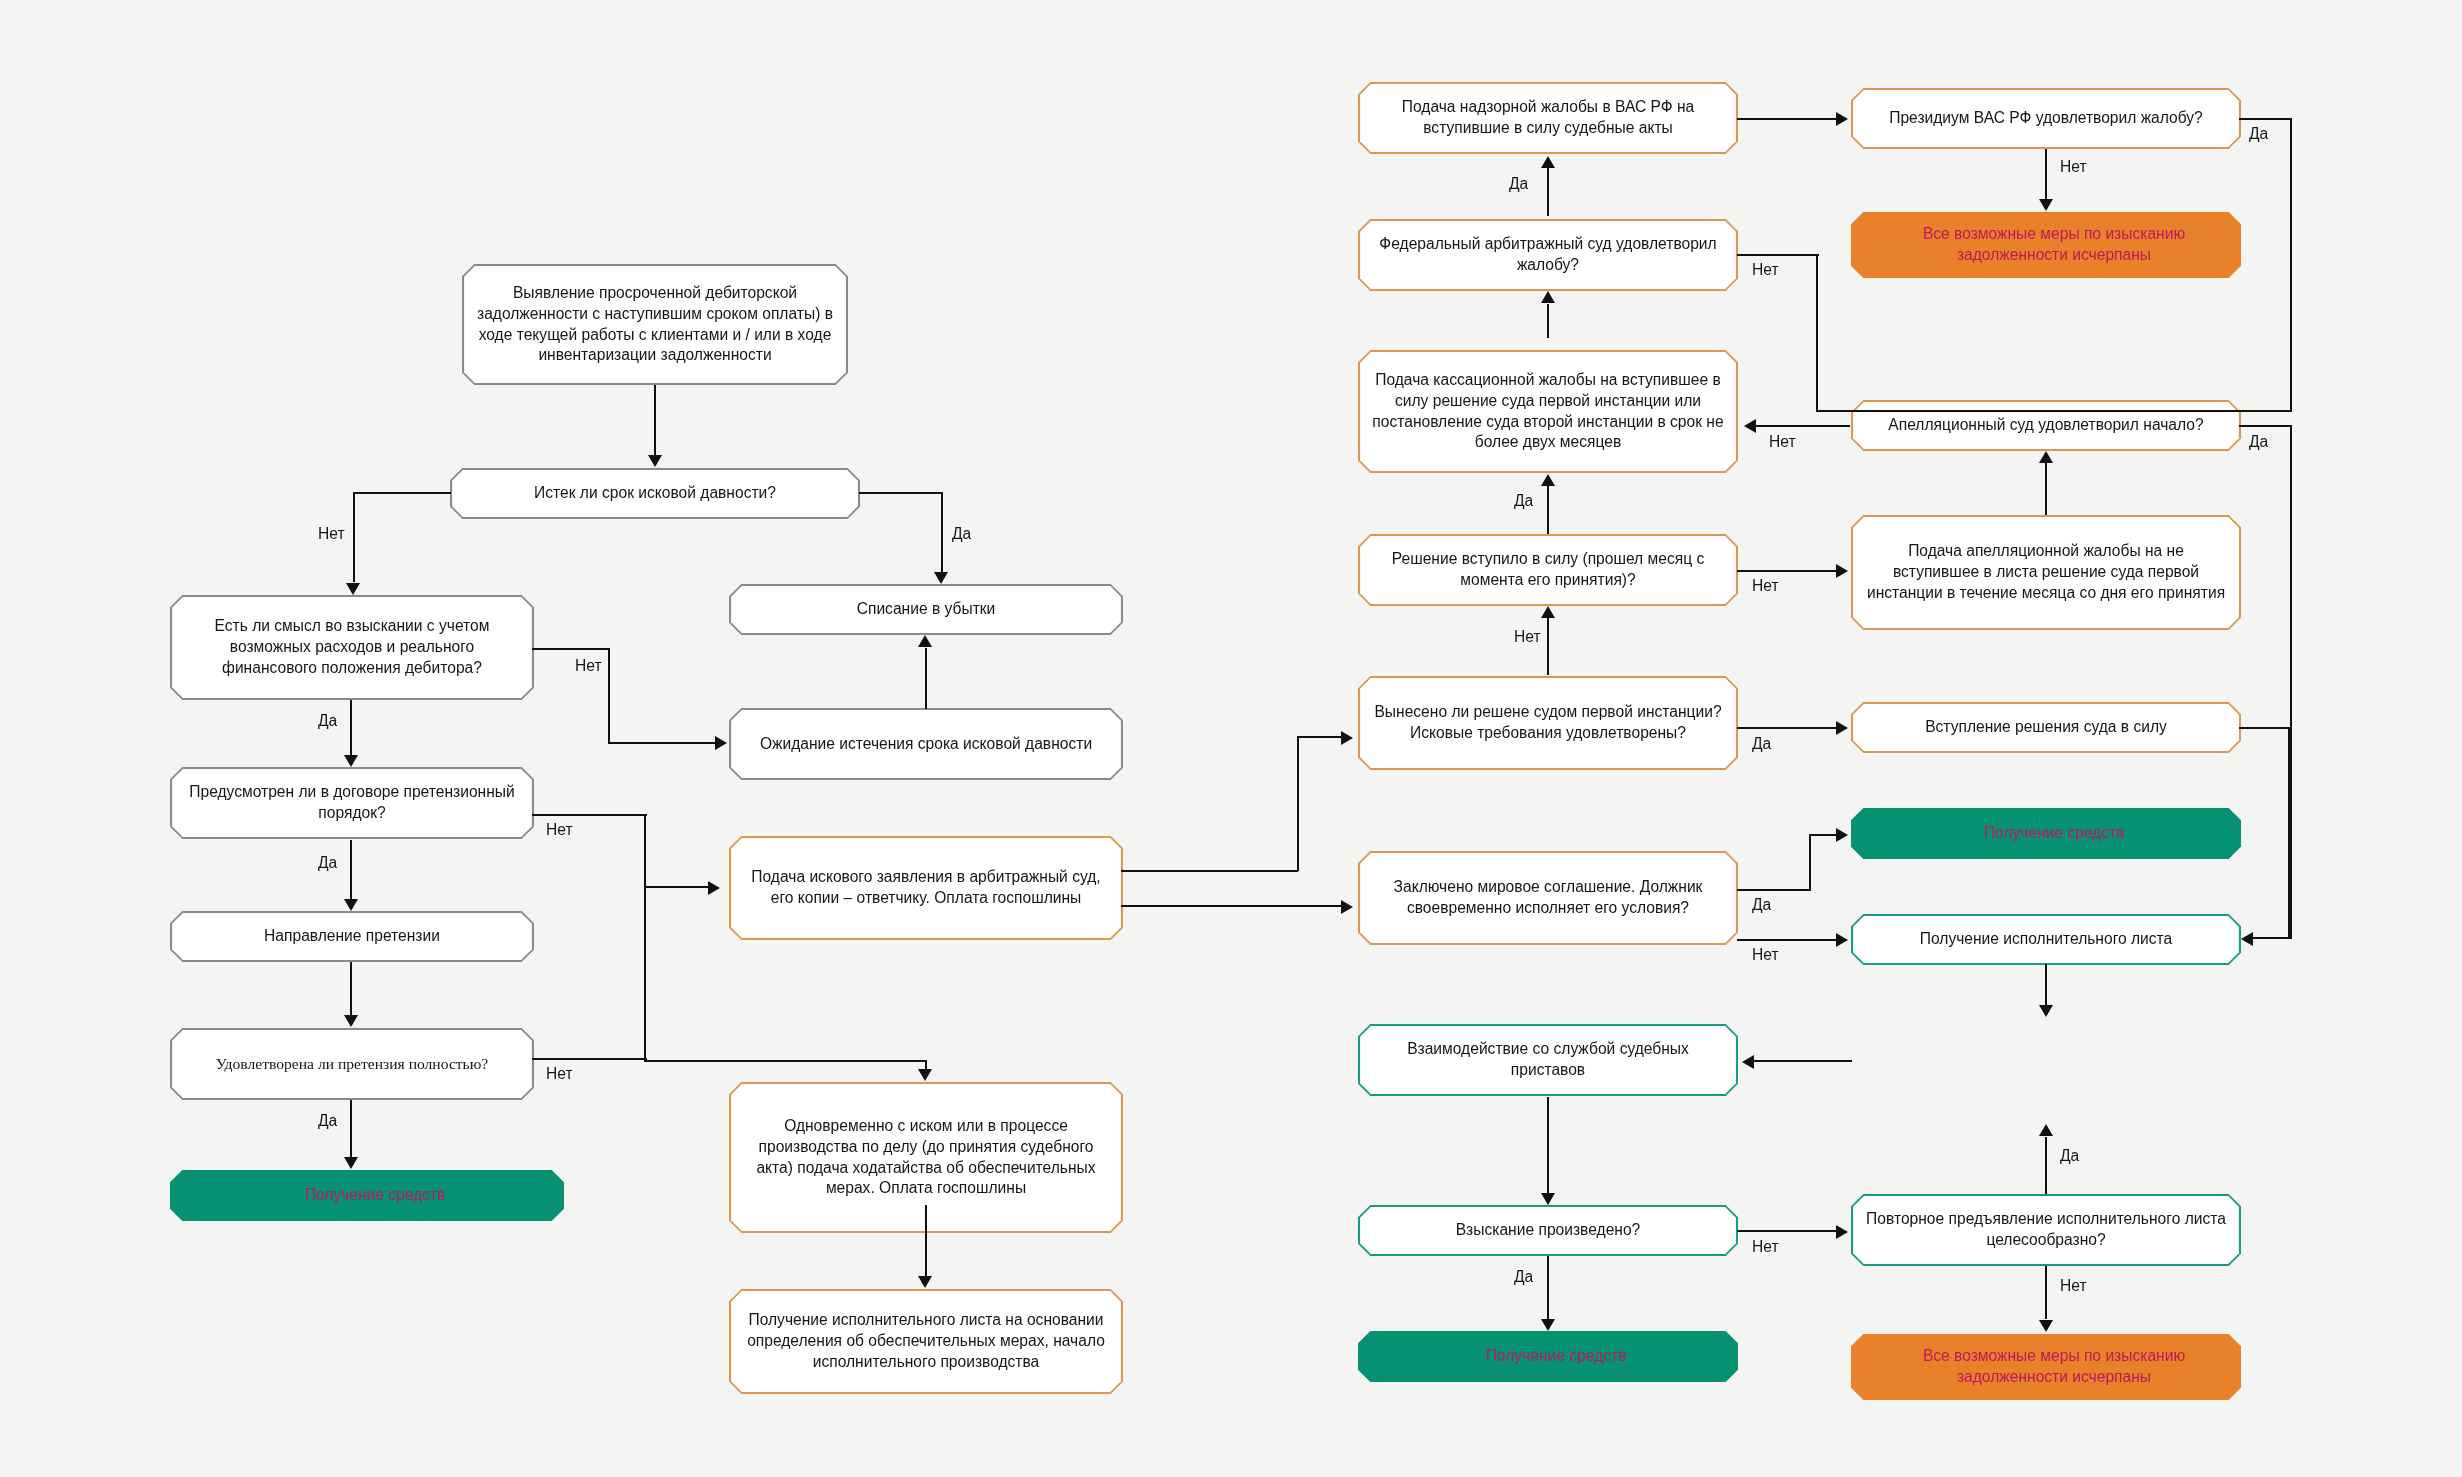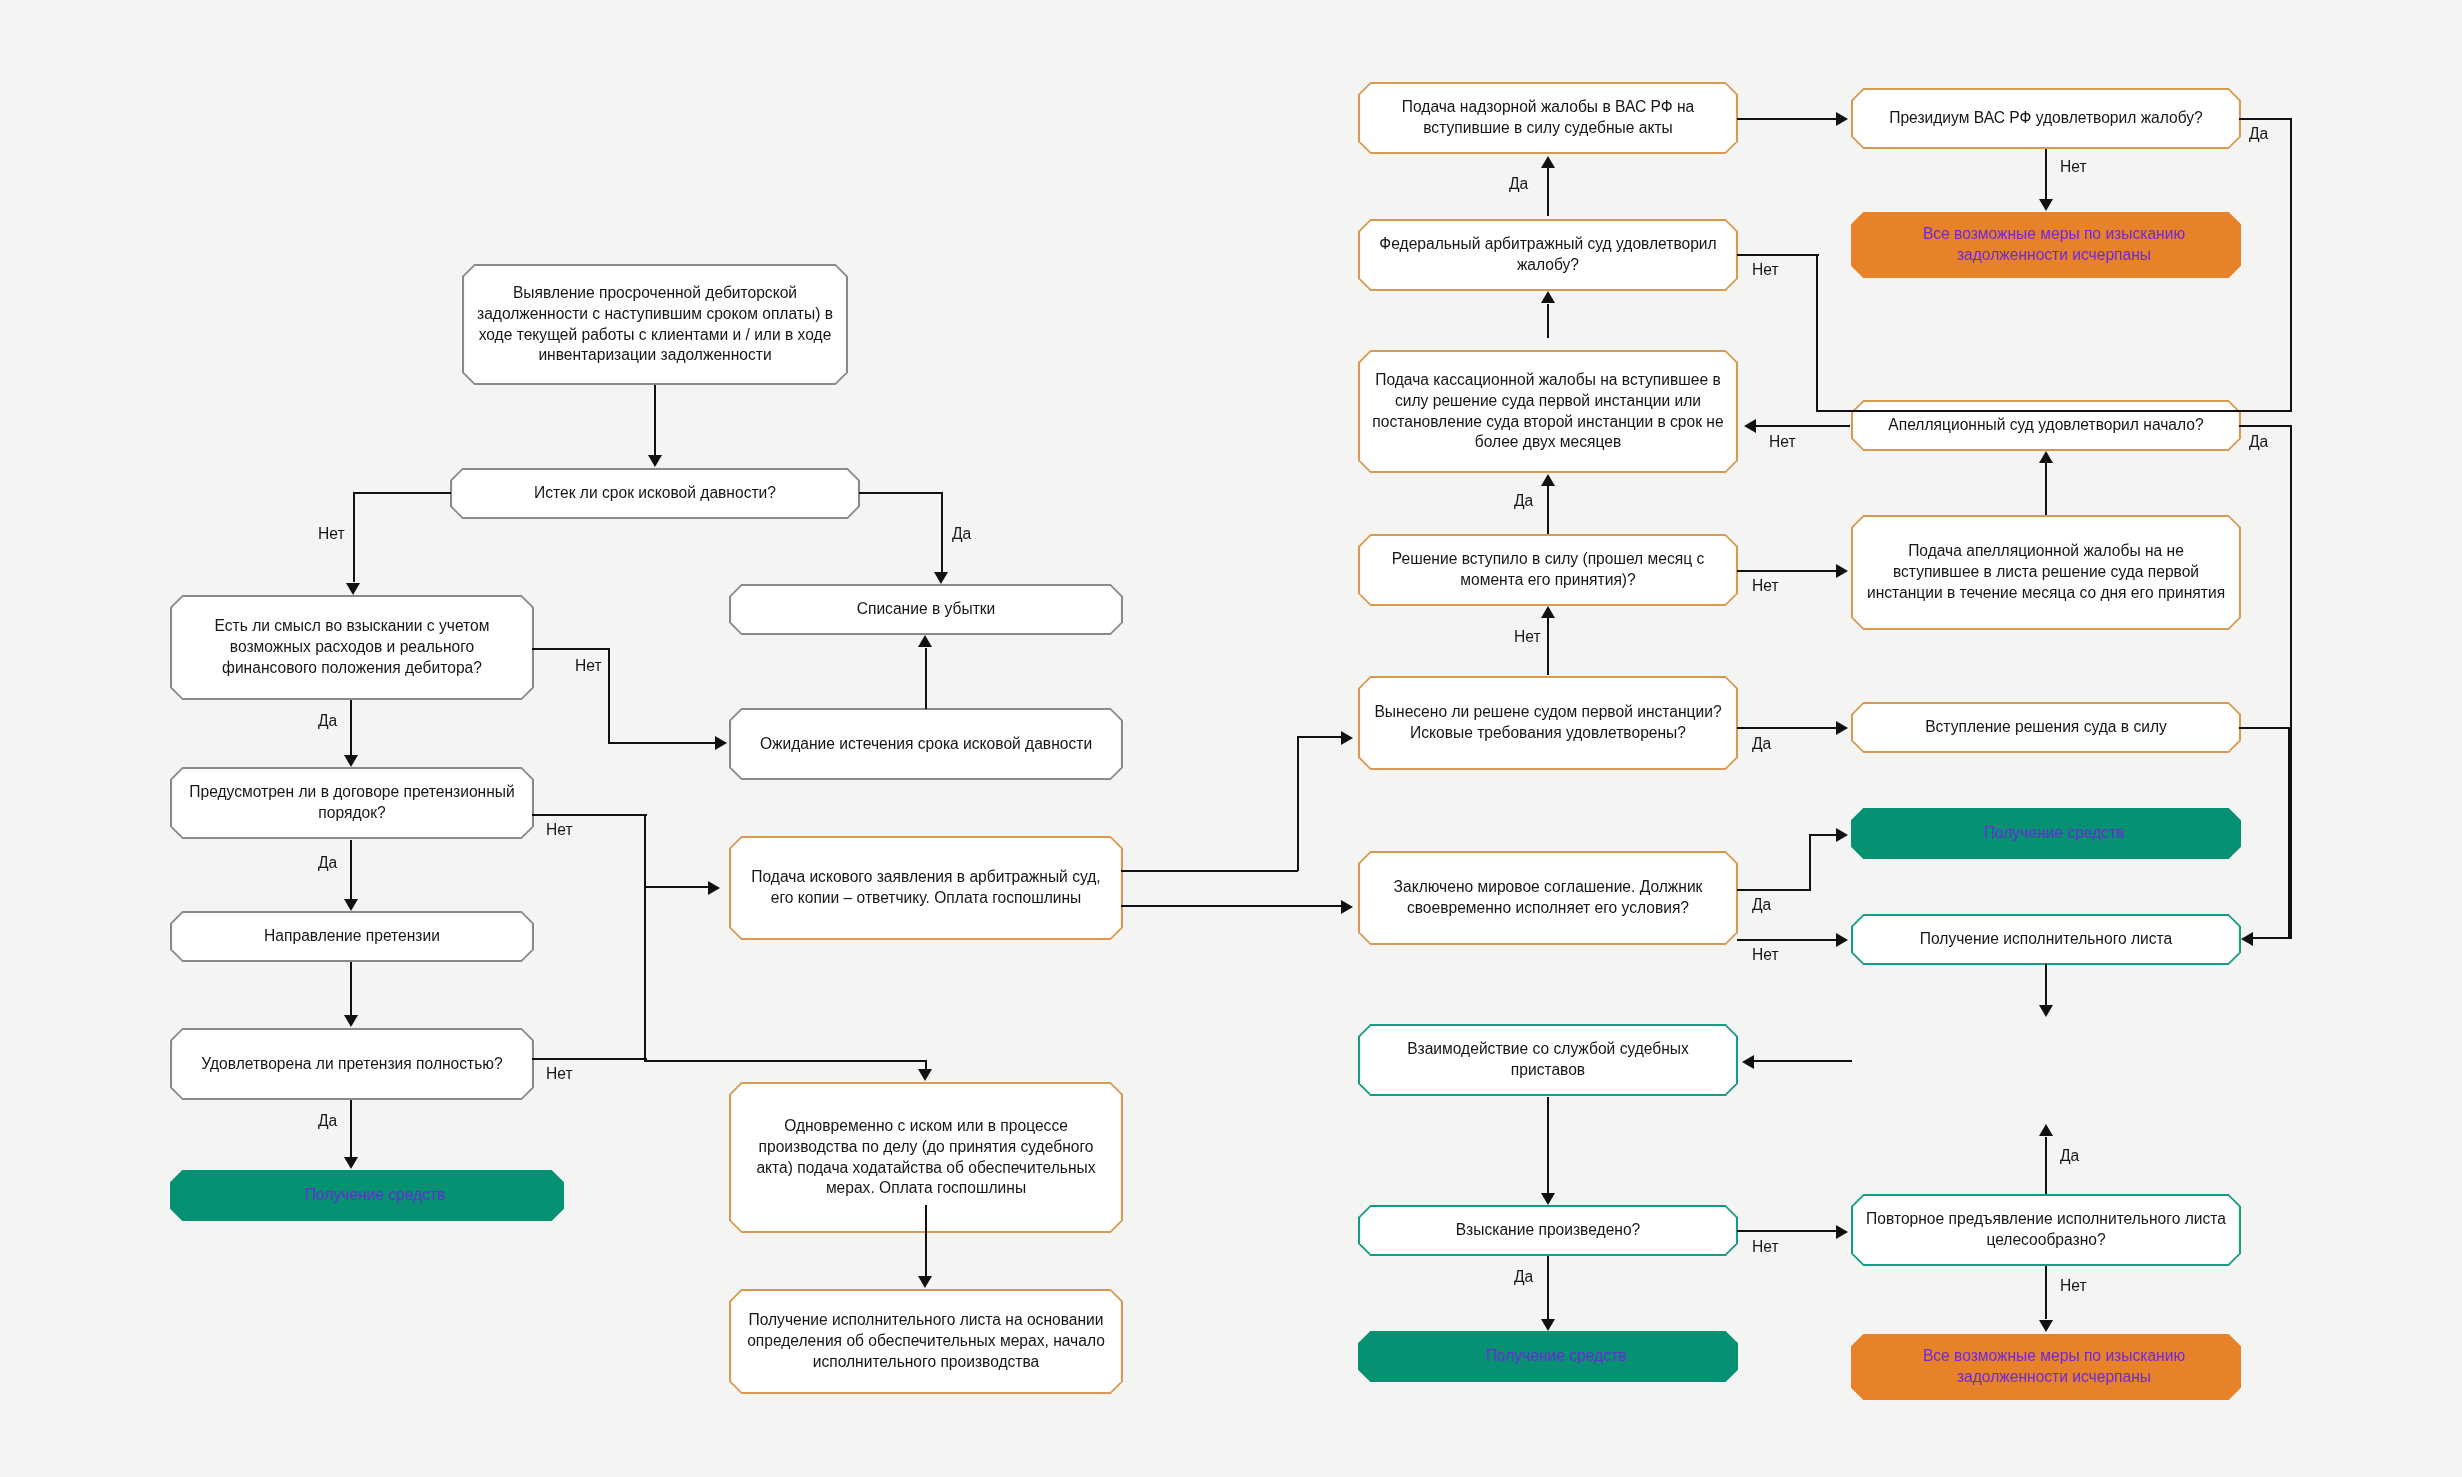--- a/index.html
+++ b/index.html
@@ -12,21 +12,21 @@
                  calc(100% - 12.3px) 100%,12.3px 100%,0 calc(100% - 12.3px),0 12.3px);}
   .oct .edge{position:absolute;inset:0;
         clip-path:polygon(12.3px 0,calc(100% - 12.3px) 0,100% 12.3px,100% calc(100% - 12.3px),
                  calc(100% - 12.3px) 100%,12.3px 100%,0 calc(100% - 12.3px),0 12.3px);}
   .oct .inner{position:absolute;inset:2.1px;
         clip-path:polygon(10.7px 0,calc(100% - 10.7px) 0,100% 10.7px,100% calc(100% - 10.7px),
                  calc(100% - 10.7px) 100%,10.7px 100%,0 calc(100% - 10.7px),0 10.7px);}
   .oct .lbl{position:absolute;inset:0;display:flex;align-items:center;justify-content:center;
         text-align:center;padding:3.3px 13px;box-sizing:border-box;font-size:15.6px;
         line-height:1.34;color:#161616;}
-  .oct.filled .lbl{color:#6d28d9;margin-left:16px;}
+  .oct.filled .lbl{color:#be185d;margin-left:16px;}
   .edgelbl{position:absolute;font-size:15.6px;color:#161616;white-space:nowrap;}
   .ln{position:absolute;background:#111111;}
   .hl{height:2.1px;}
   .vl{width:2.1px;}
   .ar{position:absolute;width:0;height:0;}
   .ar-r{border-top:7.4px solid transparent;border-bottom:7.4px solid transparent;border-left:12.3px solid #111;}
   .ar-l{border-top:7.4px solid transparent;border-bottom:7.4px solid transparent;border-right:12.3px solid #111;}
   .ar-d{border-left:7.4px solid transparent;border-right:7.4px solid transparent;border-top:12.3px solid #111;}
   .ar-u{border-left:7.4px solid transparent;border-right:7.4px solid transparent;border-bottom:12.3px solid #111;}
 </style>
@@ -58,21 +58,21 @@
     <div class="inner" style="background:#ffffff"></div>
     <div class="lbl">Предусмотрен ли в договоре претензионный порядок?</div>
   </div>
 
   <div class="oct" style="left:170px;top:911px;width:364px;height:51px;">
     <div class="edge" style="background:#8a8a8a"></div>
     <div class="inner" style="background:#ffffff"></div>
     <div class="lbl">Направление претензии</div>
   </div>
 
-  <div class="oct" style="left:170px;top:1028px;width:364px;height:72px;">
+  <div class="oct" style="left:170px;top:1028px;width:364px;height:72px;font-family:Liberation Serif, serif;">
     <div class="edge" style="background:#8a8a8a"></div>
     <div class="inner" style="background:#ffffff"></div>
     <div class="lbl">Удовлетворена ли претензия полностью?</div>
   </div>
 
   <div class="oct filled" style="left:170px;top:1170px;width:394px;height:51px;">
     <div class="fill" style="background:#059172"></div>
     <div class="lbl">Получение средств</div>
   </div>
 

